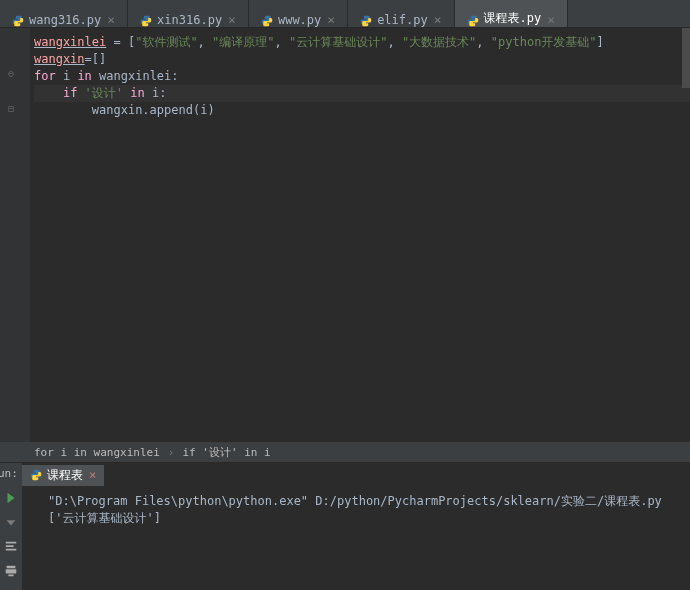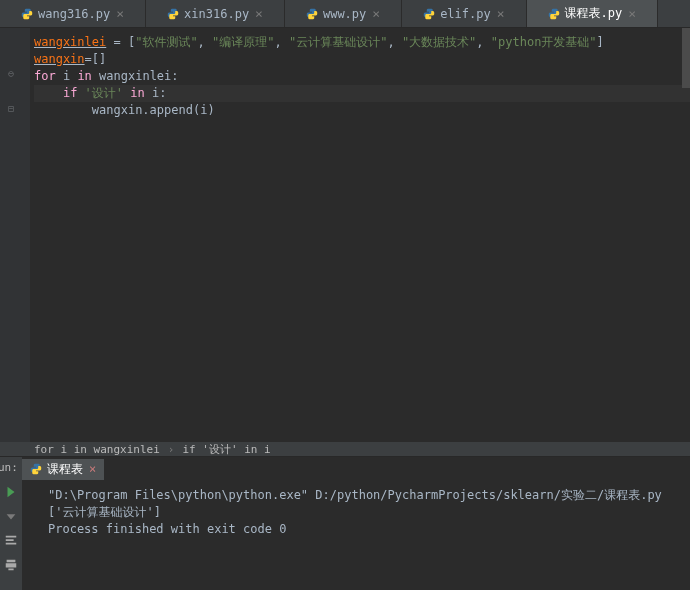--- a/index.html
+++ b/index.html
@@ -1,32 +1,32 @@
 <!DOCTYPE html>
 <html><head>
 <meta charset="utf-8">
 <style>
 *{margin:0;padding:0;box-sizing:border-box}
 body{width:690px;height:590px;background:#2b2b2b;font-family:Consolas,monospace;font-size:12px;color:#a9b7c6;overflow:hidden}
 .tabs{height:28px;background:#3c3f41;display:flex;border-bottom:1px solid #282828}
-.tab{display:flex;align-items:center;padding:0 21px;height:100%;border-right:1px solid #2b2b2b;cursor:pointer}
+.tab{display:flex;align-items:flex-end;padding:0 12px;height:100%;border-right:1px solid #2b2b2b;cursor:pointer}
 .tab.active{background:#4e5254;color:#fff}
 .tab-close{margin-left:6px;color:#7a7a7a;font-size:13px}
 .pyicon{width:12px;height:12px;margin-right:5px}
 .editor{height:414px;background:#2b2b2b;position:relative}
 .gutter{position:absolute;left:0;top:0;width:30px;height:100%;background:#313335}
 .gutter-mark{position:absolute;left:8px;color:#606366;font-size:10px}
 .code{padding:6px 0 0 34px;line-height:17px;font-size:12px}
 .code-line{white-space:pre}
 .kw{color:#f9a8d4}
 .str{color:#6a8759}
-.var{color:#f97316}
+.var{color:#fca5a5}
 .underline{text-decoration:underline;text-decoration-color:#a9b7c6}
 .hl-line{background:#323232}
-.breadcrumb{height:14px;background:#3c3f41;display:flex;align-items:center;padding-left:34px;font-size:11px;color:#bbb}
+.breadcrumb{height:20px;background:#3c3f41;display:flex;align-items:center;padding-left:34px;font-size:11px;color:#bbb}
 .crumb-sep{margin:0 8px;color:#7a7a7a}
 .run-panel{height:158px;background:#2b2b2b;border-top:1px solid #282828;display:flex;position:relative}
 .run-label{position:absolute;left:-2px;top:4px;color:#bbb;font-size:11px}
 .run-tabs{position:absolute;top:0;left:22px;height:24px;display:flex;align-items:center}
 .run-tab{display:flex;align-items:center;padding:2px 8px;background:#4e5254;color:#fff;font-size:12px}
 .run-tab-close{margin-left:6px;color:#c97b7b}
 .run-toolbar{width:22px;padding-top:28px;background:#3c3f41;display:flex;flex-direction:column;align-items:center;gap:10px}
 .tool-btn{width:14px;height:14px;cursor:pointer}
 .console{flex:1;padding:30px 8px 8px 26px;line-height:17px}
 .watermark{position:absolute;right:12px;bottom:8px;color:#ddd;font-size:14px;font-family:Arial}
@@ -122,15 +122,14 @@
         <path fill="#aaa" d="M2 3h12v2H2zm0 4h9v2H2zm0 4h12v2H2z"></path>
       </svg>
     <svg class="tool-btn" viewBox="0 0 16 16">
         <path fill="#aaa" d="M3 3h10v3H3zm-1 4h12v5H2zm3 6h6v2H5z"></path>
       </svg>
   </div>
   <div class="console">
     <div class="code-line">"D:\Program Files\python\python.exe" D:/python/PycharmProjects/sklearn/实验二/课程表.py</div>
     <div class="code-line">['云计算基础设计']</div>
     <div class="code-line"></div>
-    <div class="code-line">Process finished with exit code 0</div>
   </div>
 </div>
 
 </body></html>

